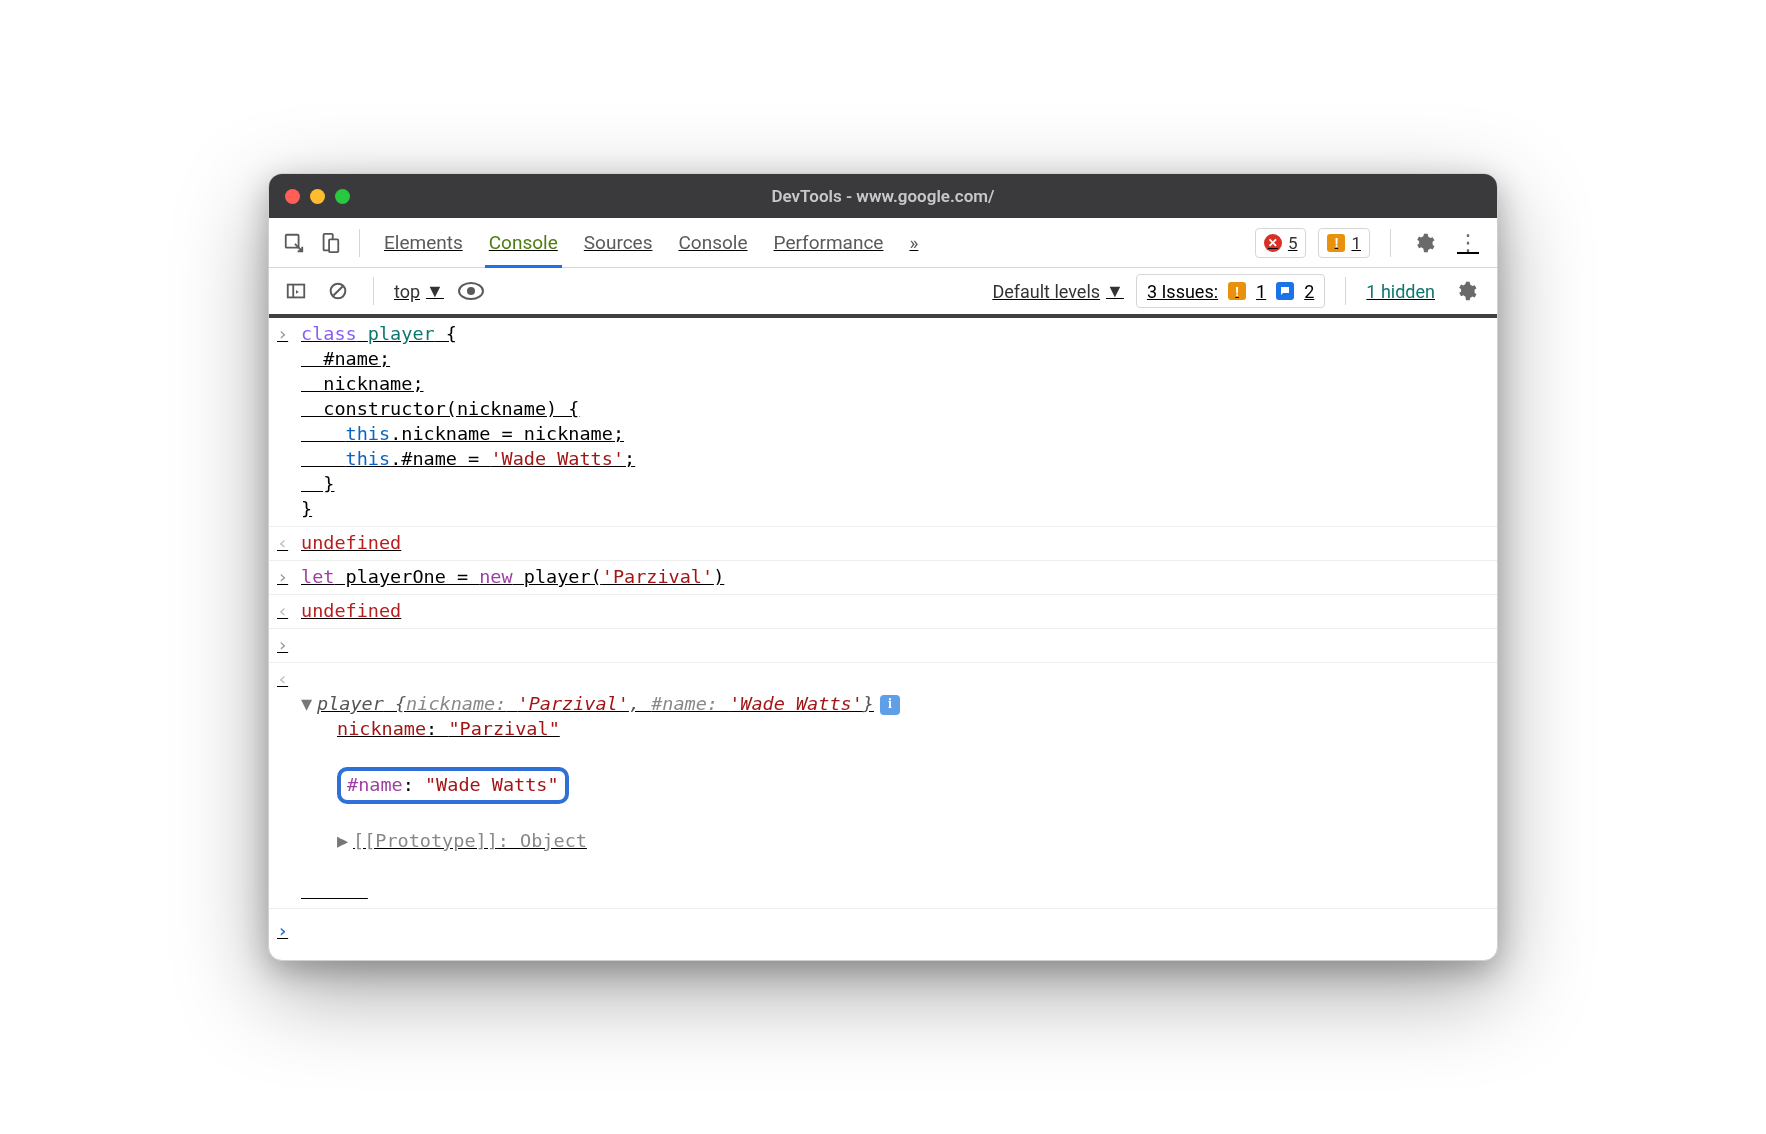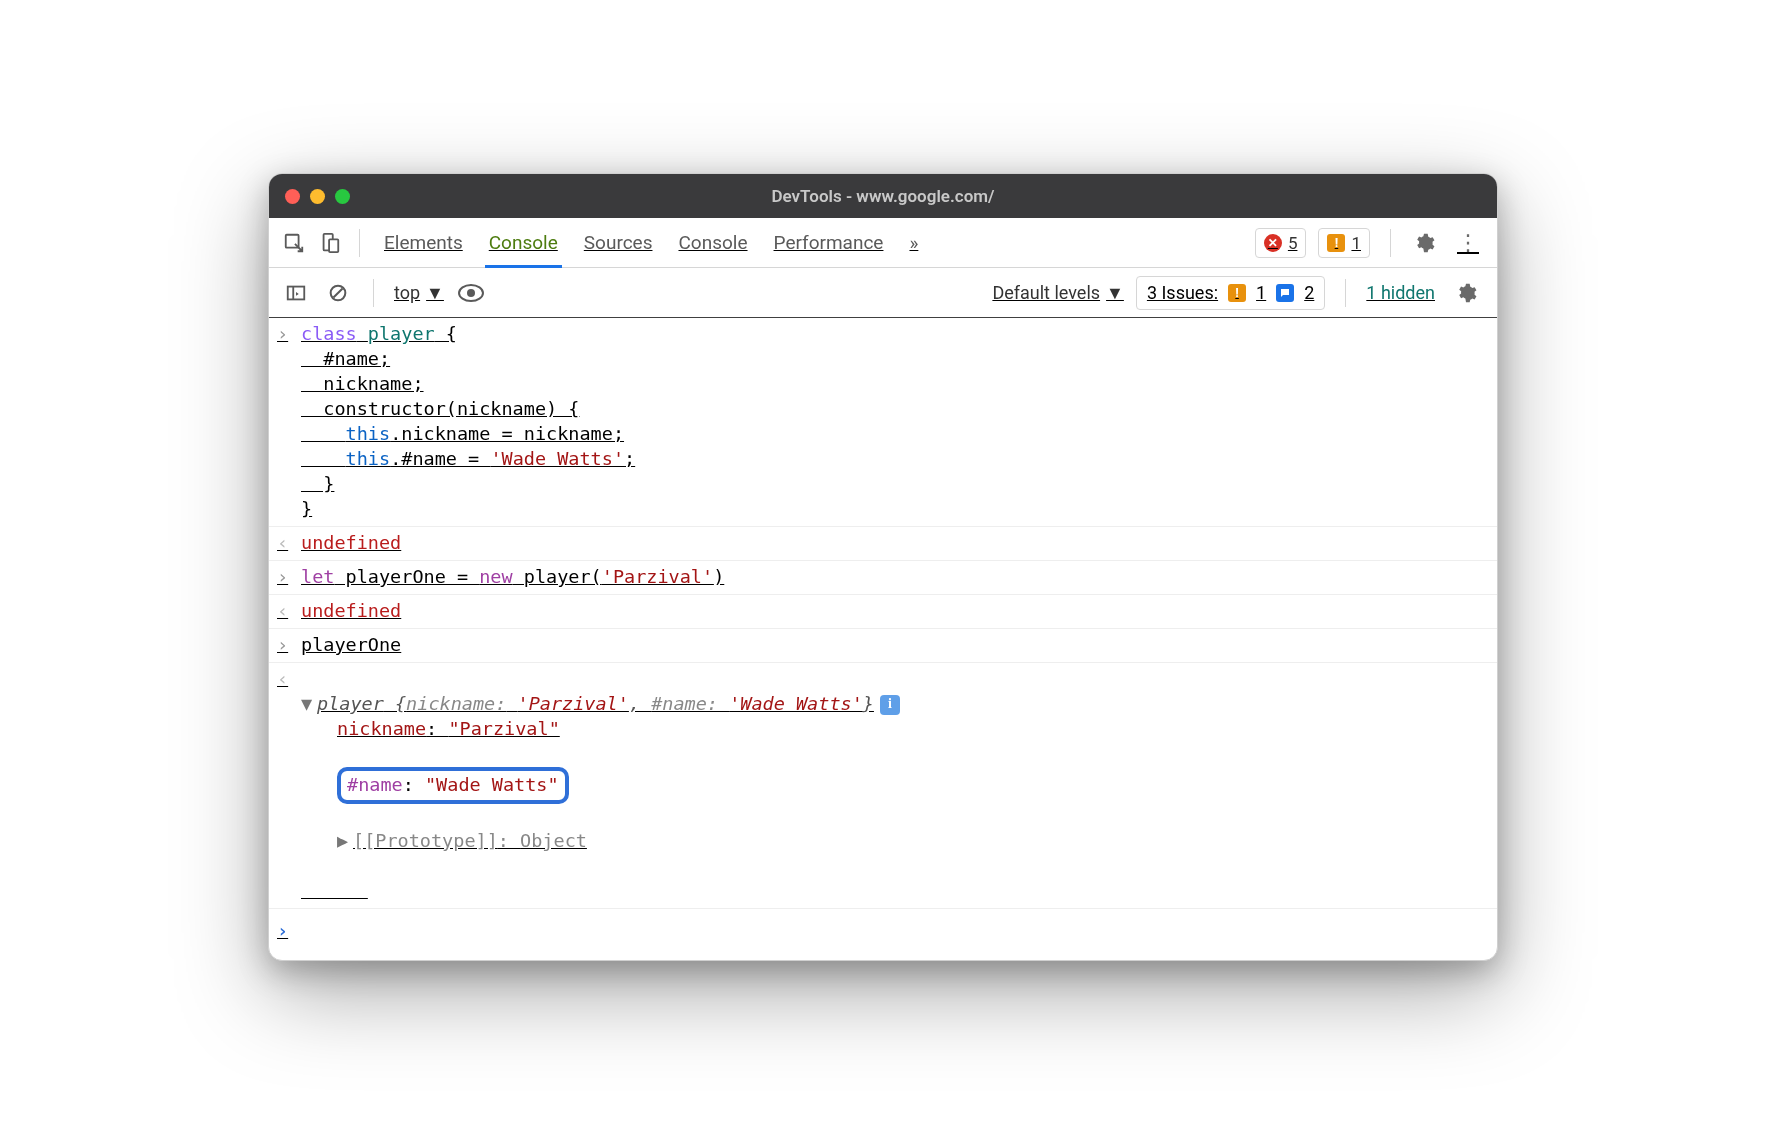--- a/index.html
+++ b/index.html
@@ -108,21 +108,21 @@
     color: #6a6a6a;
     cursor: pointer;
     padding: 0 8px;
     font-size: 22px;
   }
   .toolbar {
     display: flex;
     align-items: center;
     gap: 12px;
     padding: 6px 12px;
-    border-bottom: 1px solid #404040;
+    border-bottom: 4px solid #404040;
     height: 50px;
     font-size: 18px;
   }
   .toolbar .sel {
     display: flex; align-items: center; gap: 6px;
     color: #333; cursor: pointer;
   }
   .toolbar input.filter {
     border: 1px solid #d6d6d6;
     padding: 4px 10px;
@@ -324,21 +324,20 @@
       <div class="content"><span class="k-let">let</span><span> playerOne = </span><span class="k-new">new</span><span> player(</span><span class="k-str">'Parzival'</span><span>)</span></div>
     </div>
 
     <div class="row output">
       <div class="arrow">‹</div>
       <div class="content undef">undefined</div>
     </div>
 
     <div class="row input">
       <div class="arrow">›</div>
-      <div class="content">playerOne</div>
     </div>
 
     <div class="row output" style="border-bottom:none">
       <div class="arrow">‹</div>
       <div class="content">
 <span class="tri">▼</span><span class="obj-summary"><span>player</span><span> {</span><span class="key">nickname:</span> <span class="val">'Parzival'</span><span>, </span><span class="key">#name:</span> <span class="val">'Wade Watts'</span><span>}</span></span><span class="info-badge">i</span>
 <div class="expanded-line"><span class="pk">nickname</span>: <span class="pv">"Parzival"</span></div>
 <div class="expanded-line"><span class="highlight"><span class="pk private">#name</span>: <span class="pv">"Wade Watts"</span></span></div>
 <div class="expanded-line proto"><span class="tri">▶</span><span>[[Prototype]]</span>: <span>Object</span></div>
       </div>

